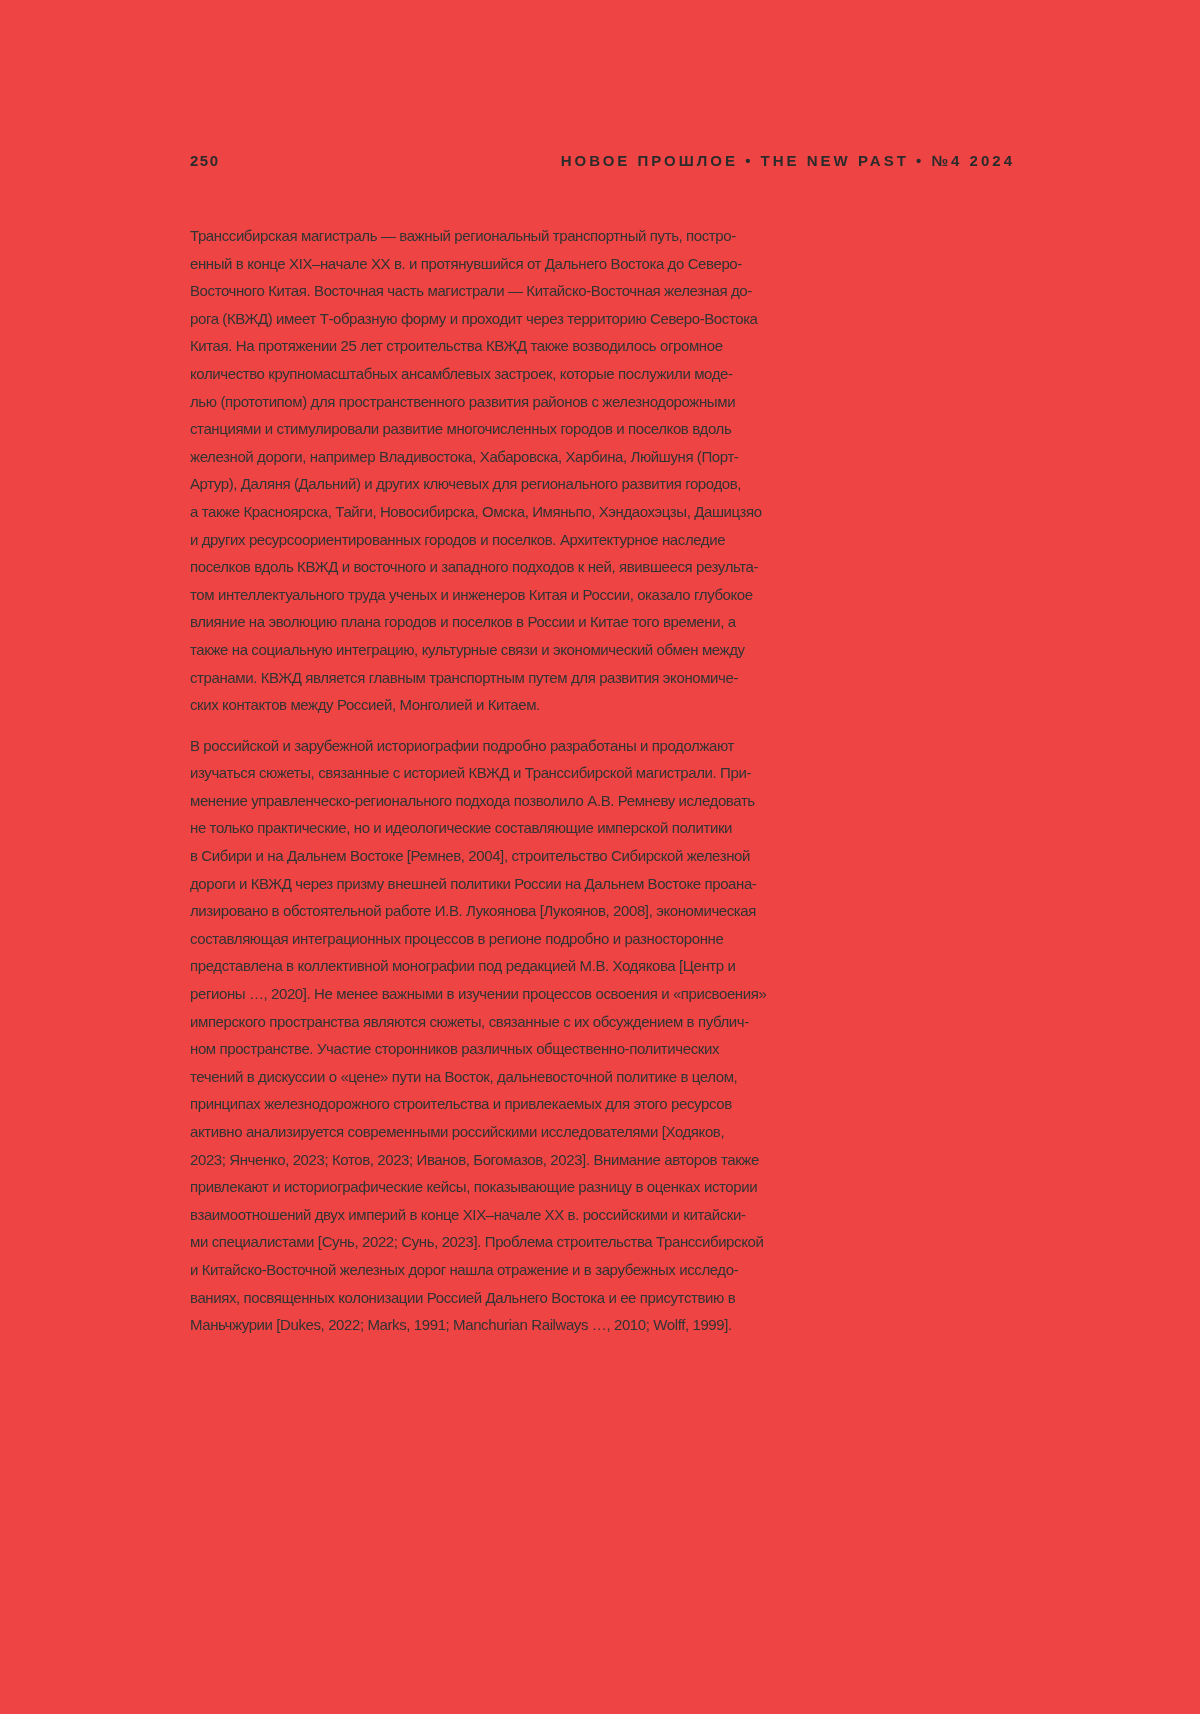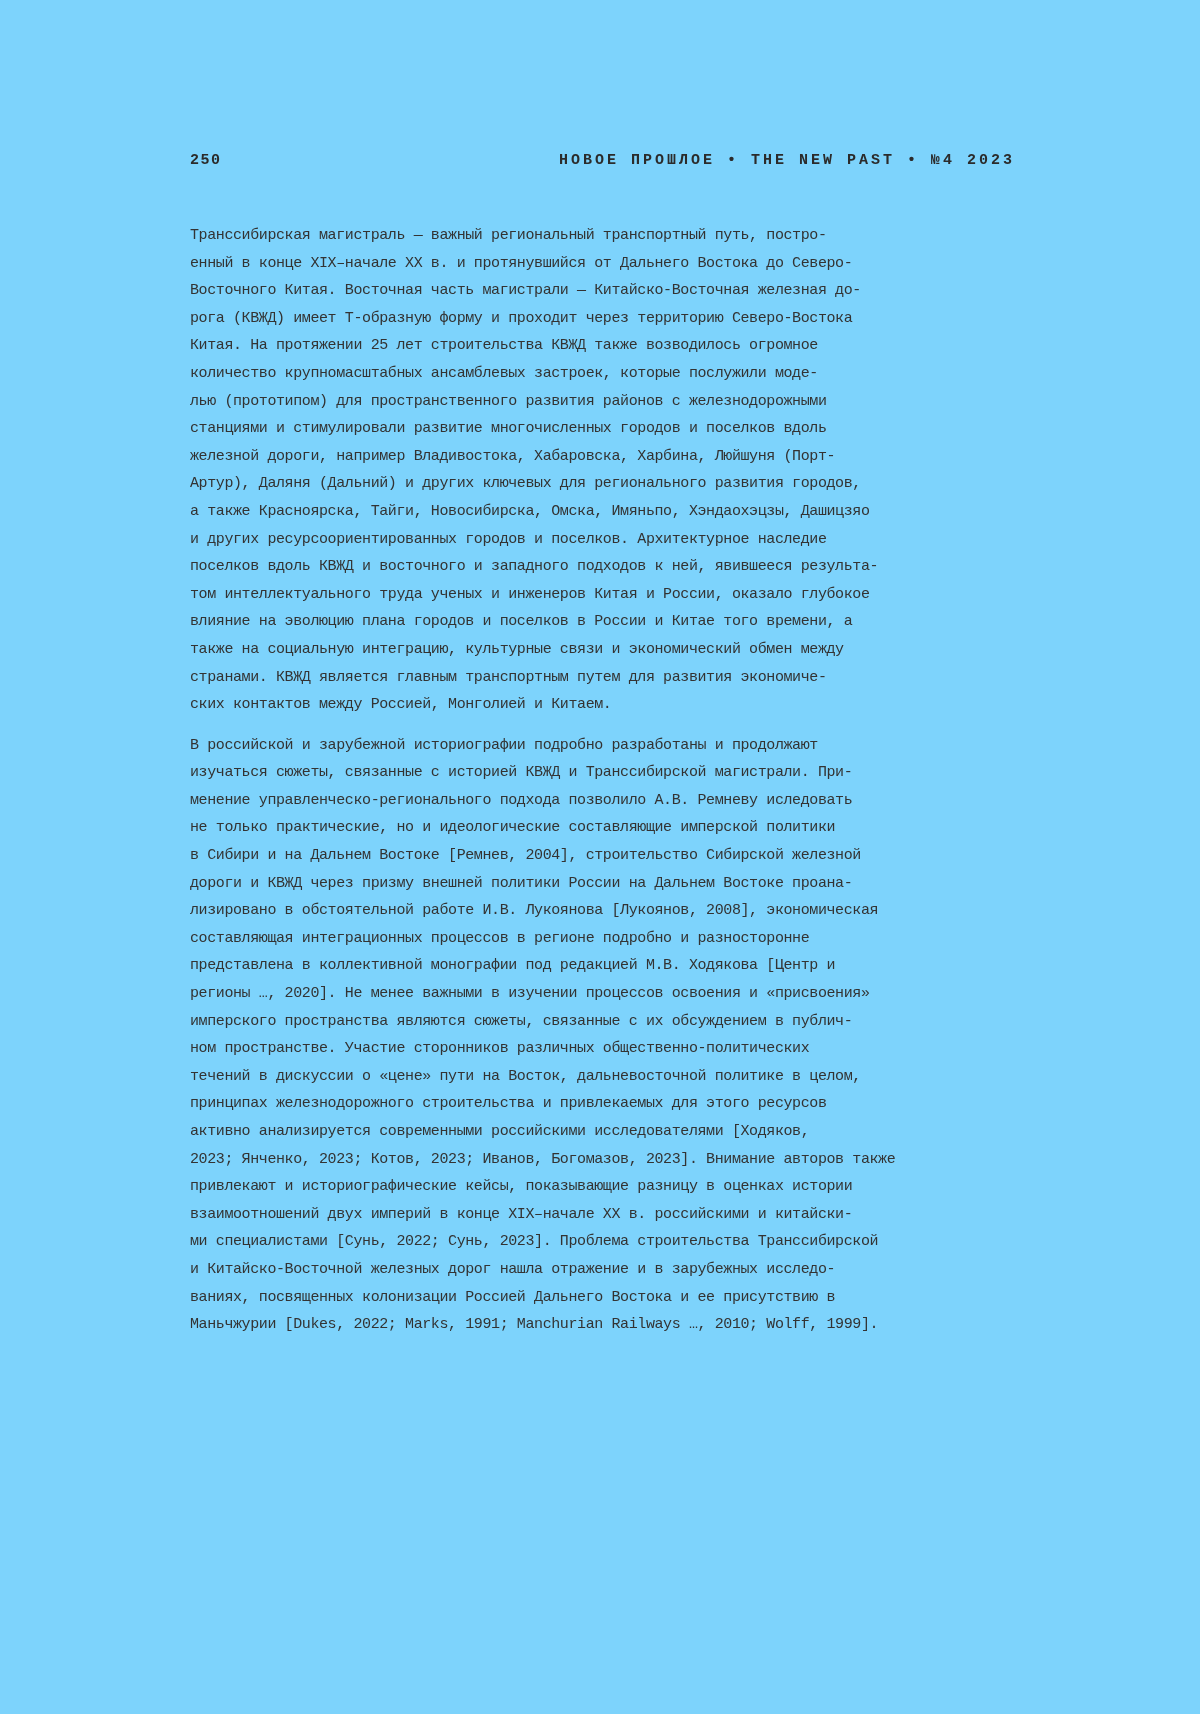--- a/index.html
+++ b/index.html
@@ -4,23 +4,23 @@
 <style>
   html, body {
     margin: 0;
     padding: 0;
     background: #ffffff;
   }
   .page {
     position: relative;
     width: 1200px;
     height: 1714px;
-    background: #7dd3fc;
+    background: #ef4444;
     overflow: hidden;
-    font-family: Liberation Mono, monospace;
+    font-family: Liberation Sans, sans-serif;
   }
   .running-head {
     position: absolute;
     top: 152px;
     left: 190px;
     width: 825px;
     display: flex;
     justify-content: space-between;
     align-items: baseline;
     font-size: 15px;
@@ -49,21 +49,21 @@
     text-align: left;
   }
 </style>
 </head>
 <body>
 
 <div class="page">
 
   <div class="running-head">
     <span class="page-number">250</span>
-    <span class="journal-title">НОВОЕ ПРОШЛОЕ • THE NEW PAST • №4 2023</span>
+    <span class="journal-title">НОВОЕ ПРОШЛОЕ • THE NEW PAST • №4 2024</span>
   </div>
 
   <div class="content">
     <p>Транссибирская магистраль — важный региональный транспортный путь, постро-
 енный в конце XIX–начале XX в. и протянувшийся от Дальнего Востока до Северо-
 Восточного Китая. Восточная часть магистрали — Китайско-Восточная железная до-
 рога (КВЖД) имеет Т-образную форму и проходит через территорию Северо-Востока
 Китая. На протяжении 25 лет строительства КВЖД также возводилось огромное
 количество крупномасштабных ансамблевых застроек, которые послужили моде-
 лью (прототипом) для пространственного развития районов с железнодорожными

